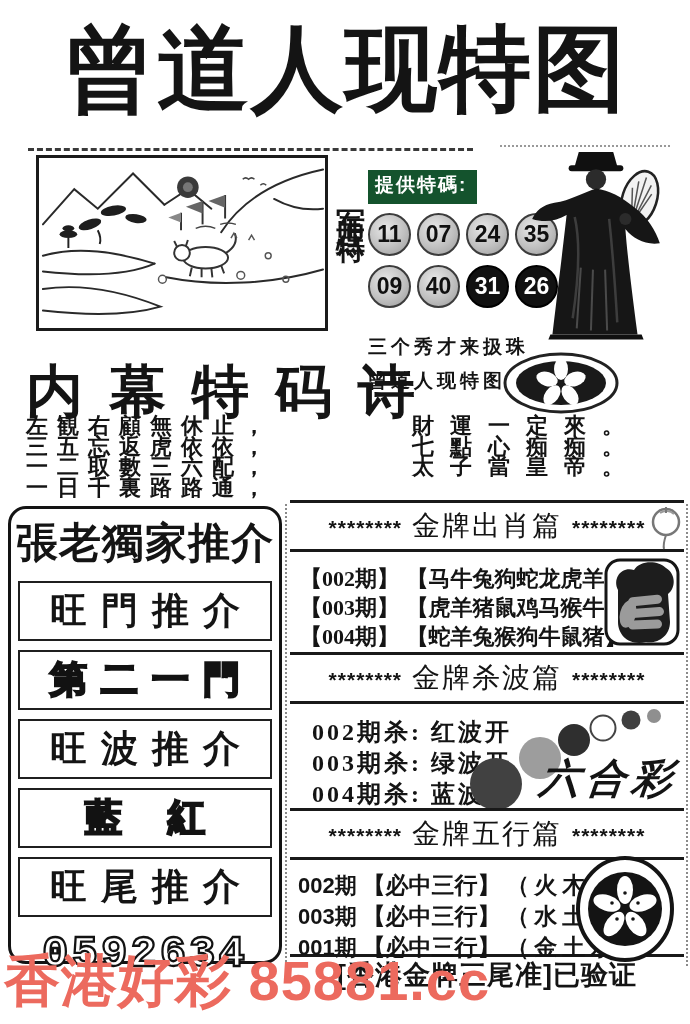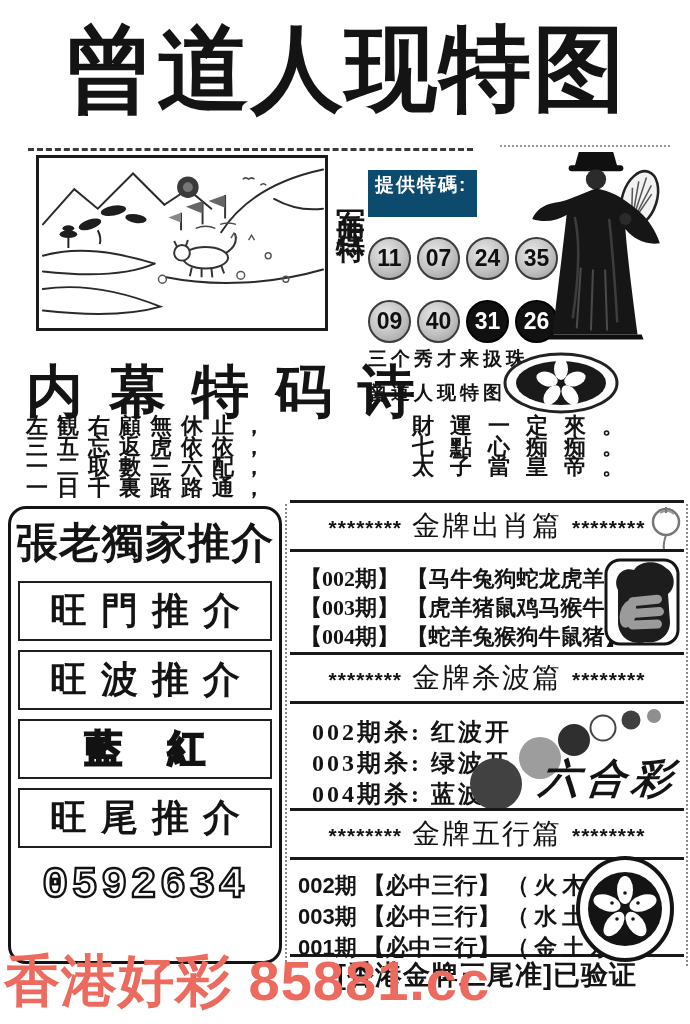--- a/index.html
+++ b/index.html
@@ -19,23 +19,23 @@
   .dash-b{position:absolute;top:145px;left:500px;width:170px;border-top:2px dotted #999;}
 
   
   .scene-box{position:absolute;left:36px;top:155px;width:292px;height:176px;
     border:3px solid #1b1b1b;background:#fff;box-sizing:border-box;}
   .scene-box svg{width:100%;height:100%;display:block;}
   .vertical-label{position:absolute;left:331px;top:186px;height:160px;
     writing-mode:vertical-rl;text-orientation:upright;font-family:var(--serif);
     font-weight:700;font-size:29px;letter-spacing:8px;}
   .tips{position:absolute;left:368px;top:170px;width:222px;}
-  .tips-header{display:inline-block;background:#0c4a6e;color:#fff;font-family:var(--sans);
-    font-weight:700;font-size:19px;padding:2px 10px 19px 7px;letter-spacing:2px;}
-  .ball-row{display:flex;gap:6px;margin-top:20px;}
+  .tips-header{display:inline-block;background:#14532d;color:#fff;font-family:var(--sans);
+    font-weight:700;font-size:19px;padding:2px 10px 6px 7px;letter-spacing:2px;}
+  .ball-row{display:flex;gap:6px;margin-top:9px;}
   .ball{width:43px;height:43px;border-radius:50%;display:flex;align-items:center;
     justify-content:center;font-family:var(--sans);font-weight:900;font-size:23px;box-sizing:border-box;}
   .ball.light{background:radial-gradient(circle at 40% 35%, #e9e9e9 0%, #c0c0c0 55%, #999 100%);
     border:2px solid #3c3c3c;color:#101010;}
   .ball.dark{background:#111;border:2px solid #000;color:#fff;}
   .tips-caption{margin-top:8px;font-family:var(--sans);font-weight:900;font-size:19px;
     letter-spacing:4px;white-space:nowrap;}
   .figure{position:absolute;left:520px;top:146px;width:152px;height:192px;}
 
   
@@ -166,21 +166,21 @@
       <div class="ball light">07</div>
       <div class="ball light">24</div>
       <div class="ball light">35</div>
     </div>
     <div class="ball-row">
       <div class="ball light">09</div>
       <div class="ball light">40</div>
       <div class="ball dark">31</div>
       <div class="ball dark">26</div>
     </div>
-    <div class="tips-caption" style="margin-top:3px;">三个秀才来扱珠</div>
+    <div class="tips-caption" style="margin-top:26px;">三个秀才来扱珠</div>
     <div class="tips-caption">曾道人现特图</div>
   </div>
 
   <div class="figure">
     <svg viewBox="0 0 150 192">
       <path d="M58,6 L92,6 L96,20 L54,20 Z" fill="#101010"></path>
       <rect x="48" y="19" width="54" height="6" rx="3" fill="#101010"></rect>
       <circle cx="75" cy="33" r="10" fill="#2b2b2b"></circle>
       <g transform="rotate(18 118 52)">
         <ellipse cx="118" cy="52" rx="17" ry="28" fill="#f2f2f2" stroke="#222" stroke-width="2.5"></ellipse>
@@ -224,20 +224,21 @@
       <span class="poem-right">太子當皇帝。</span>
     </div>
     <div class="poem-line">
       <span class="poem-left">一日千裏路路通，</span>
     </div>
   </div>
 
   <div class="left-panel">
     <div class="lp-header">張老獨家推介</div>
     <div class="lp-box">旺門推介</div>
+    <div class="lp-box outline-text">第二一門</div>
     <div class="lp-box">旺波推介</div>
     <div class="lp-box wide outline-text">藍紅</div>
     <div class="lp-box">旺尾推介</div>
     <div class="lp-number outline-text">0592634</div>
   </div>
 
   <div class="col-sep-left"></div>
   <div class="col-sep-right"></div>
 
   <div class="right-panel">

